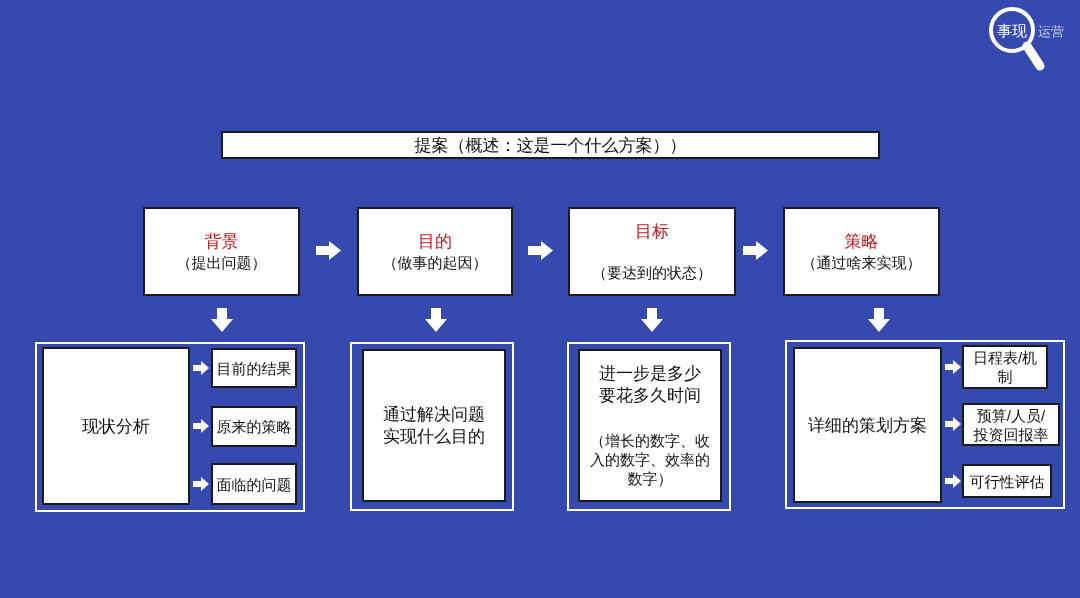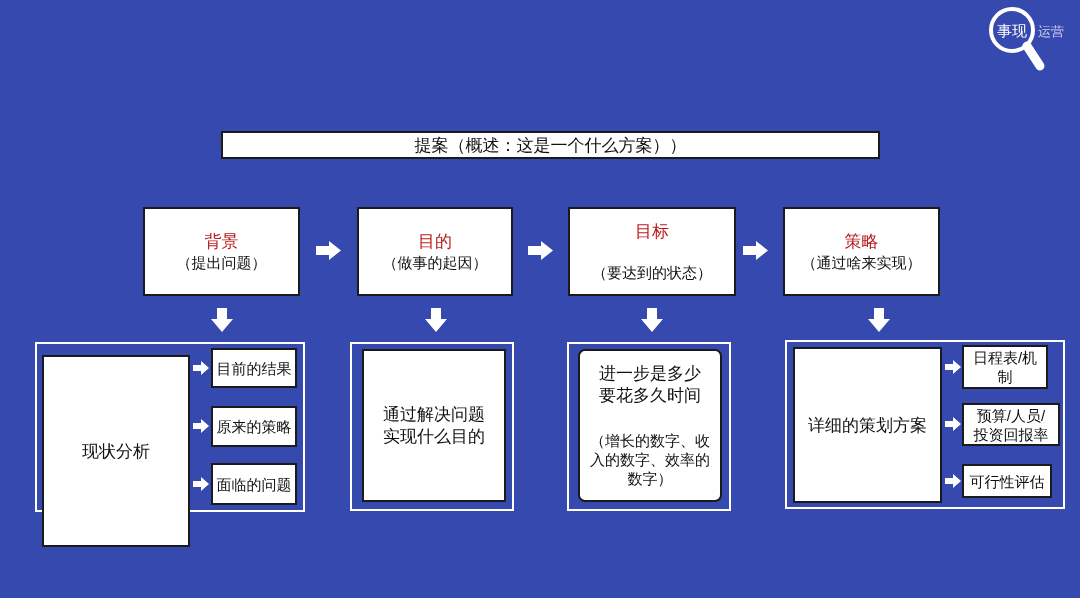--- a/index.html
+++ b/index.html
@@ -95,21 +95,21 @@
       <polygon points="6,0 16,0 16,11 22,11 11,24 0,11 6,11" fill="#ffffff"></polygon>
     </svg>
 </div>
 <div class="abs" style="left:868px;top:308px;">
   <svg width="22" height="24" viewBox="0 0 22 24">
       <polygon points="6,0 16,0 16,11 22,11 11,24 0,11 6,11" fill="#ffffff"></polygon>
     </svg>
 </div>
 
 <div class="abs outline" style="left:35px;top:342px;width:270px;height:170px;"></div>
-<div class="abs wbox" style="left:42px;top:347px;width:148px;height:192px;margin-top:8px;">
+<div class="abs wbox" style="left:42px;top:347px;width:148px;height:158px;">
   <span class="big-label">现状分析</span>
 </div>
 <div class="abs" style="left:193px;top:361px;">
   <svg width="16" height="14" viewBox="0 0 16 14">
       <polygon points="0,4 8,4 8,0 16,7 8,14 8,10 0,10" fill="#ffffff"></polygon>
     </svg>
 </div>
 <div class="abs wbox" style="left:211px;top:348px;width:86px;height:40px;">
   <span class="sub-label">目前的结果</span>
 </div>
@@ -130,21 +130,21 @@
   <span class="sub-label">面临的问题</span>
 </div>
 
 <div class="abs outline" style="left:350px;top:342px;width:164px;height:169px;"></div>
 <div class="abs wbox" style="left:362px;top:349px;width:144px;height:153px;">
   <span class="main-text pre">通过解决问题
 实现什么目的</span>
 </div>
 
 <div class="abs outline" style="left:567px;top:342px;width:164px;height:169px;"></div>
-<div class="abs wbox" style="left:578px;top:349px;width:144px;height:153px;border-radius:7px;">
+<div class="abs wbox" style="left:578px;top:349px;width:144px;height:153px;">
   <span class="main-text pre">进一步是多少
 要花多久时间</span>
   <span class="note-text pre" style="margin-top:24px;">（增长的数字、收
 入的数字、效率的
 数字）</span>
 </div>
 
 <div class="abs outline" style="left:785px;top:340px;width:280px;height:169px;"></div>
 <div class="abs wbox" style="left:793px;top:347px;width:149px;height:156px;">
   <span class="big-label">详细的策划方案</span>

